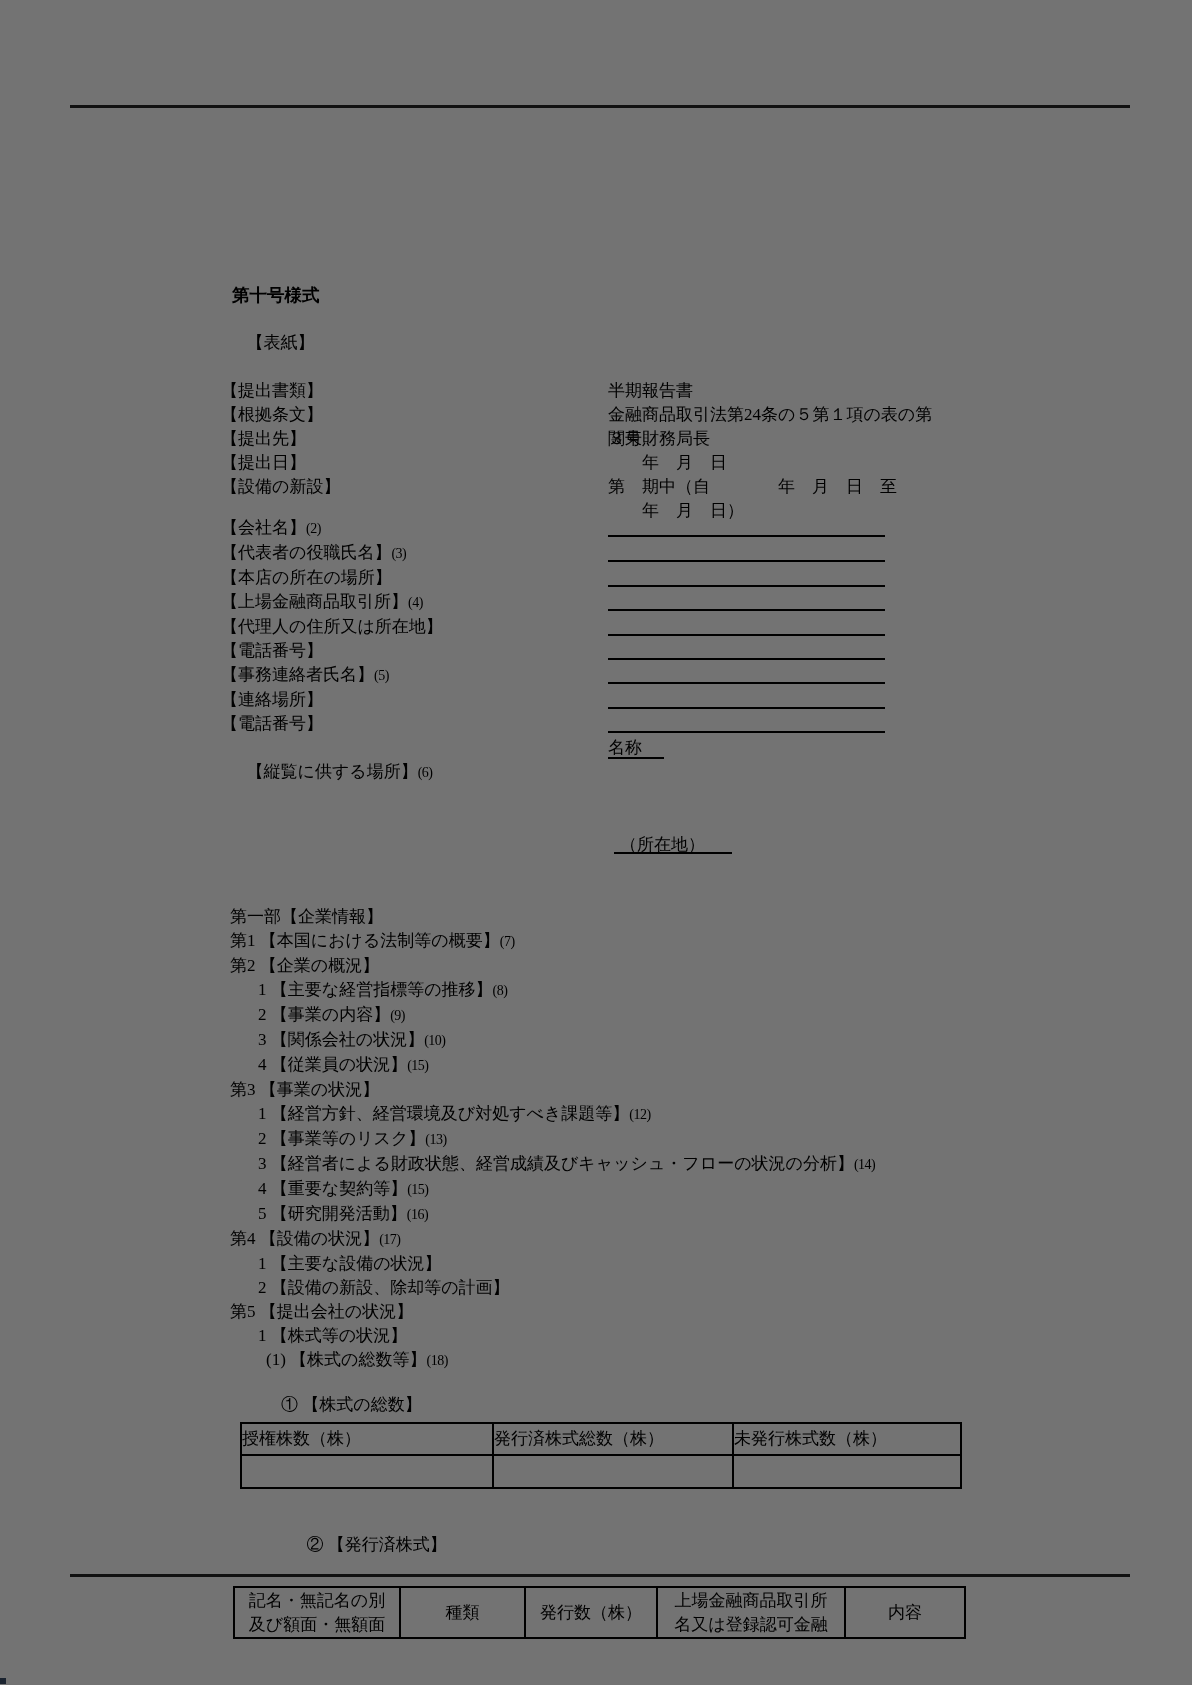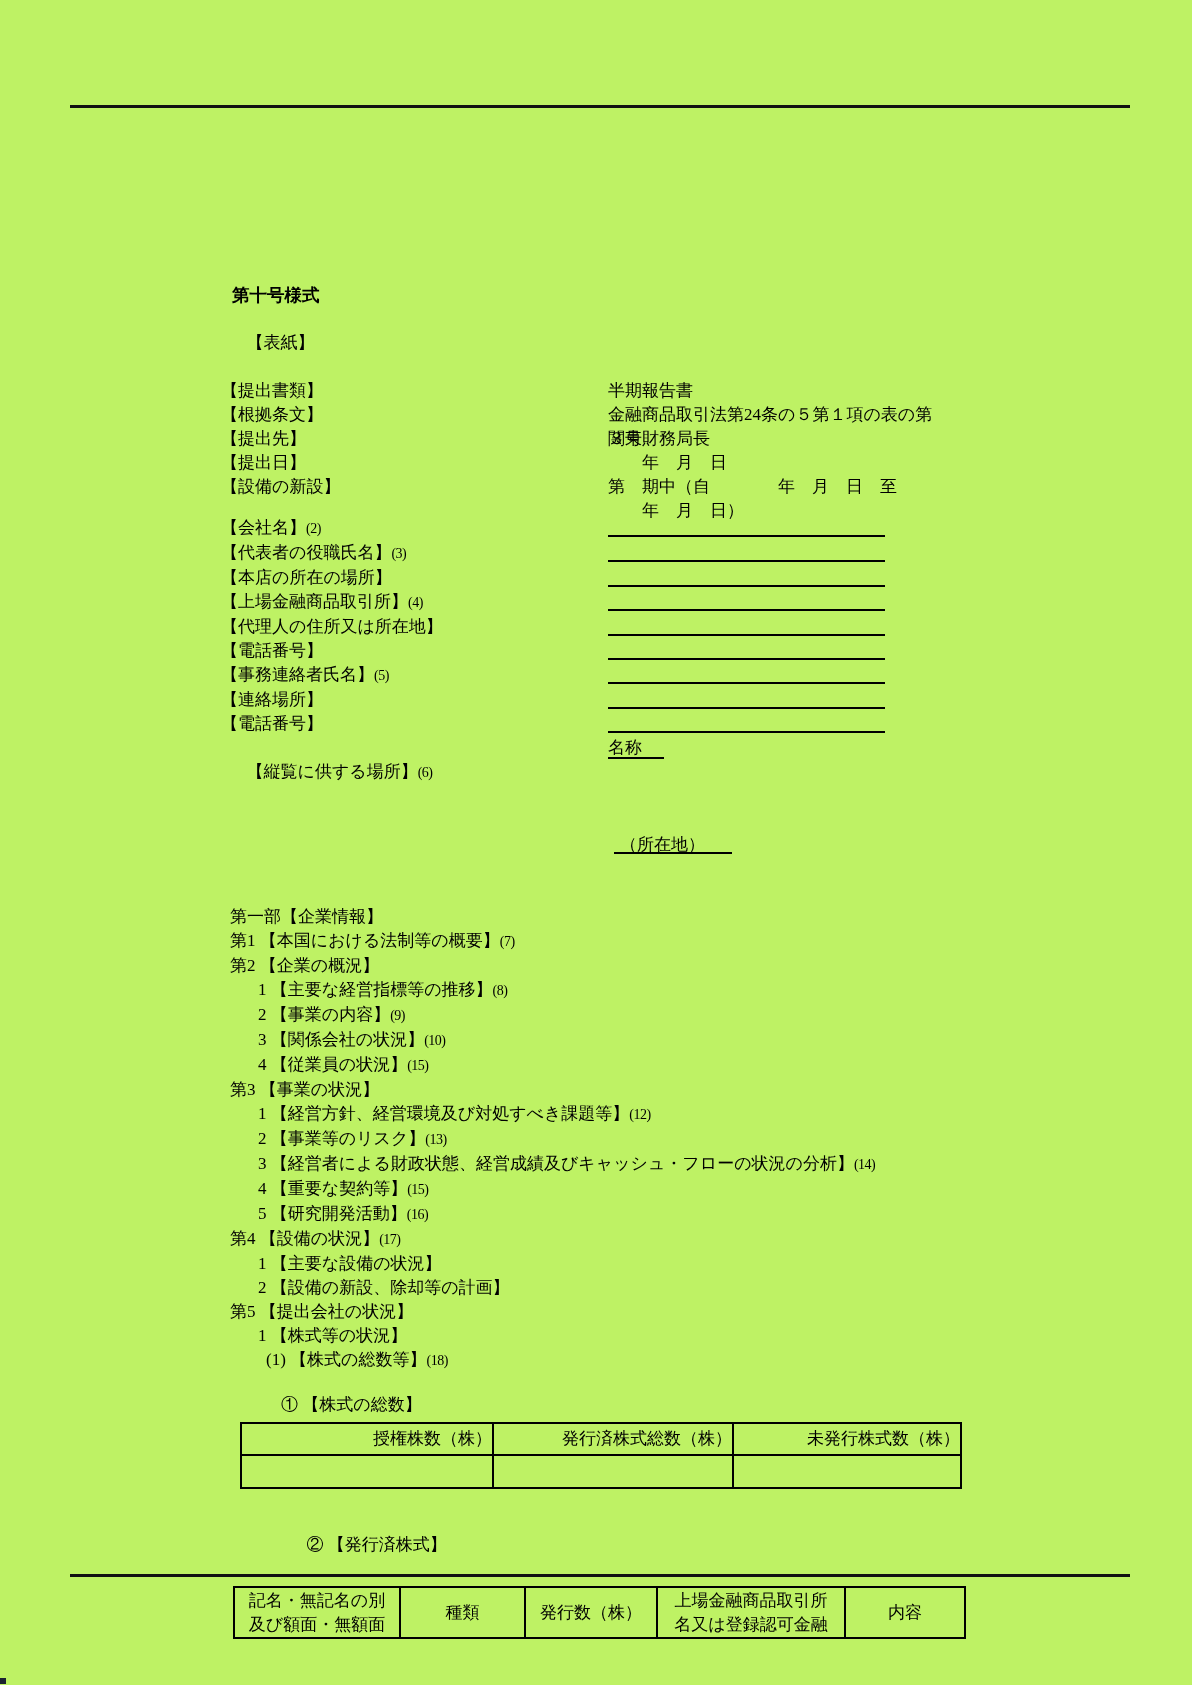--- a/index.html
+++ b/index.html
@@ -1,21 +1,21 @@
 <!DOCTYPE html>
 <html><head>
 <meta charset="utf-8">
 <style>
   html,body{margin:0;padding:0;}
   body{
     width:1192px;height:1685px;background:#ffffff;color:#000;
     font-family:"Liberation Serif","DejaVu Serif",serif;
     position:relative;overflow:hidden;
   }
-  .page{position:absolute;inset:0;background:#bef264;}
+  .page{position:absolute;inset:0;background:#737373;}
   .rule{position:absolute;left:70px;width:1060px;height:3px;background:#111;}
   .rule.top{top:105px;}
   .rule.bottom{top:1574px;}
   .content{
     position:absolute;top:283px;left:0;width:1192px;
     font-size:17px;line-height:24px;
   }
   .row{position:relative;white-space:pre;}
   .form-number{
     padding-left:232px;
@@ -33,21 +33,21 @@
   .uval{position:absolute;left:608px;top:0;border-bottom:2px solid #000;height:21px;}
   .uval.name{width:56px;}
   .uval.place{left:614px;width:118px;padding-left:6px;box-sizing:border-box;}
   .ind0{padding-left:230px;}
   .ind1{padding-left:258px;}
   .ind2{padding-left:266px;}
   .ind3{padding-left:281px;margin-top:20px;}
   table{border-collapse:collapse;table-layout:fixed;}
   th,td{border:2px solid #000;font-weight:normal;font-size:17px;padding:0;}
   .t1{margin:5px 0 2px 240px;width:714px;}
-  .t1 th{height:30px;text-align:right;margin-top:21px;}
+  .t1 th{height:30px;text-align:left;margin-top:21px;}
   .t1 td{height:31px;}
   .t1 .c0{width:250px;}.t1 .c1{width:238px;}.t1 .c2{width:226px;}
   .t2{margin:5px 0 0 233px;width:721px;}
   .t2 th{height:49px;text-align:center;vertical-align:middle;line-height:24px;}
   .t2 .c0{width:164px;}.t2 .c1{width:123px;}.t2 .c2{width:130px;}
   .t2 .c3{width:186px;}.t2 .c4{width:118px;}
   .artifact{position:absolute;left:0;top:1678px;width:6px;height:6px;background:#1b2430;}
 </style>
 </head>
 <body>

